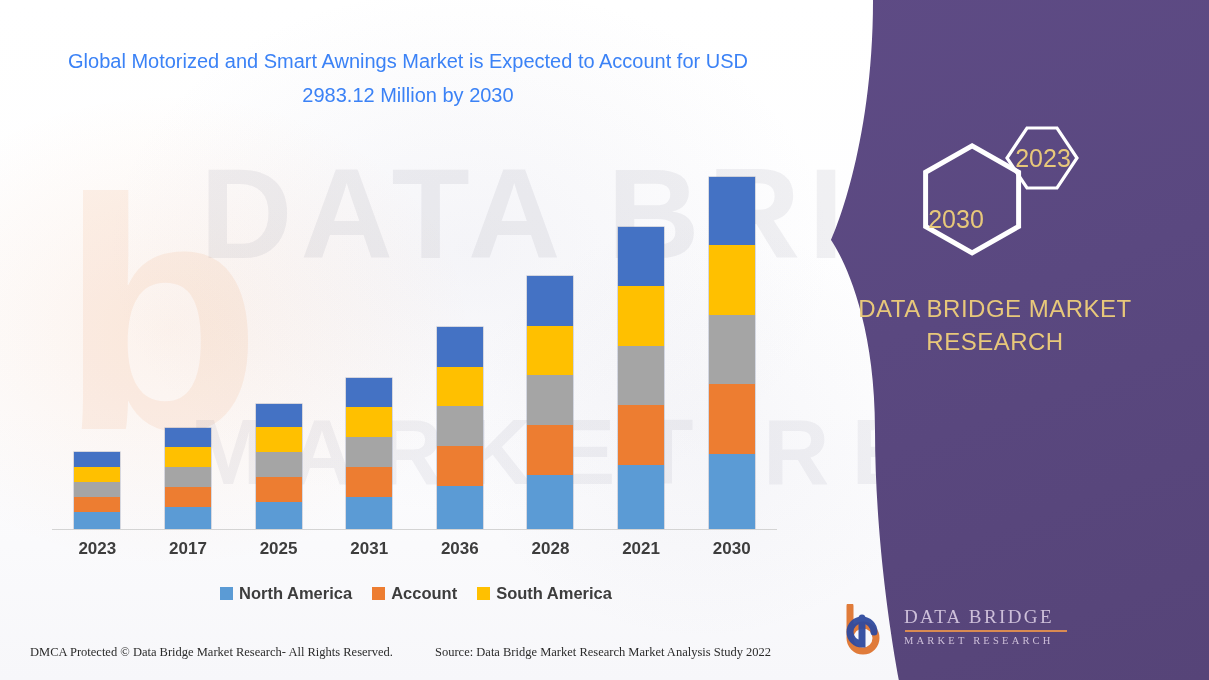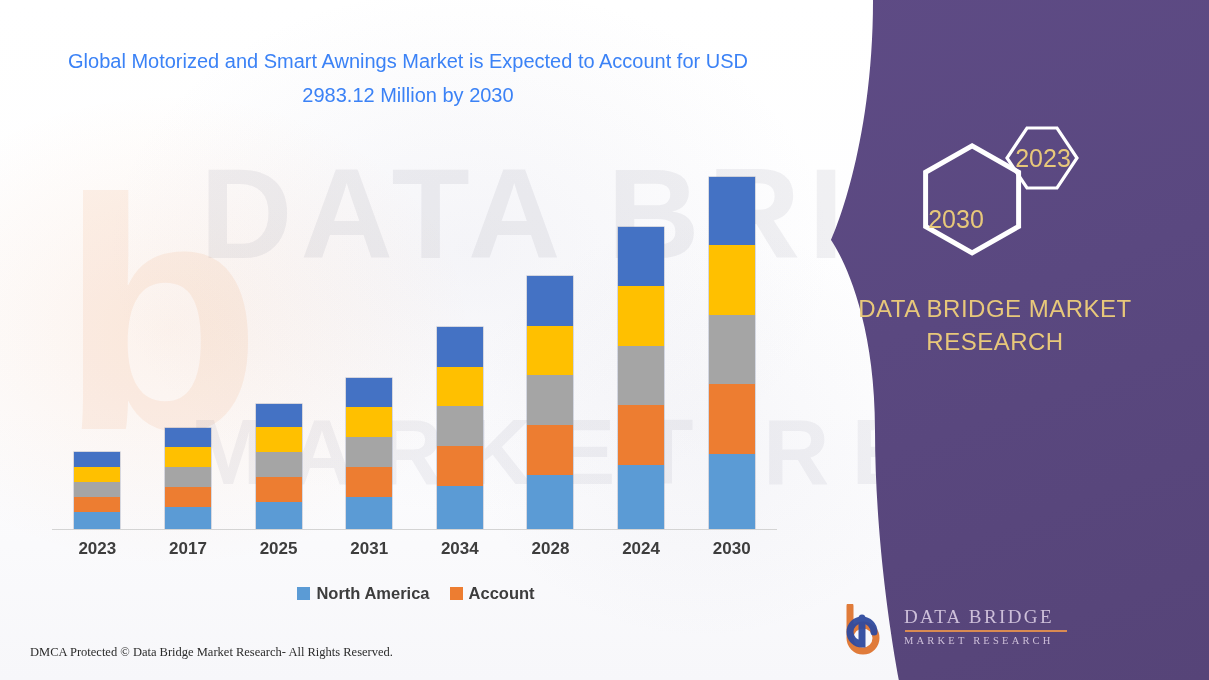--- a/index.html
+++ b/index.html
@@ -147,39 +147,44 @@
         </div>
       </div>
     <div class="axis-line"></div>
   </div>
 
   <div class="xlabels" id="xlabels">
       <div class="xlabel">2023</div>
       <div class="xlabel">2017</div>
       <div class="xlabel">2025</div>
       <div class="xlabel">2031</div>
-      <div class="xlabel">2034</div>
+      <div class="xlabel">2036</div>
       <div class="xlabel">2028</div>
-      <div class="xlabel">2024</div>
+      <div class="xlabel">2021</div>
       <div class="xlabel">2030</div>
     </div>
 
   <div class="legend" id="legend">
       <div class="lg-item">
         <span class="lg-swatch" style="background: rgb(91, 155, 213);"></span>
         <span class="lg-text">North America</span>
       </div>
       <div class="lg-item">
         <span class="lg-swatch" style="background: rgb(237, 125, 49);"></span>
         <span class="lg-text">Account</span>
       </div>
+      <div class="lg-item">
+        <span class="lg-swatch" style="background: rgb(255, 192, 0);"></span>
+        <span class="lg-text">South America</span>
+      </div>
     </div>
 
   <div class="footer">
     <div class="f-left">DMCA Protected © Data Bridge Market Research- All Rights Reserved.</div>
+    <div class="f-right">Source: Data Bridge Market Research Market Analysis Study 2022</div>
   </div>
 
   <div class="panel"></div>
 
 
   <div class="hexwrap">
     <svg width="210" height="160" viewBox="0 0 210 160" xmlns="http://www.w3.org/2000/svg">
       <polygon points="30,55 60,38 90,55 90,90 60,107 30,90" transform="translate(0,0) scale(1.55) translate(-18,-20)" fill="none" stroke="#ffffff" stroke-width="3.2"></polygon>
       <polygon points="120,10 150,10 170,40 150,70 120,70 100,40" fill="none" stroke="#ffffff" stroke-width="3.2"></polygon>
       <text class="hex-text" x="49" y="110" text-anchor="middle">2030</text>

